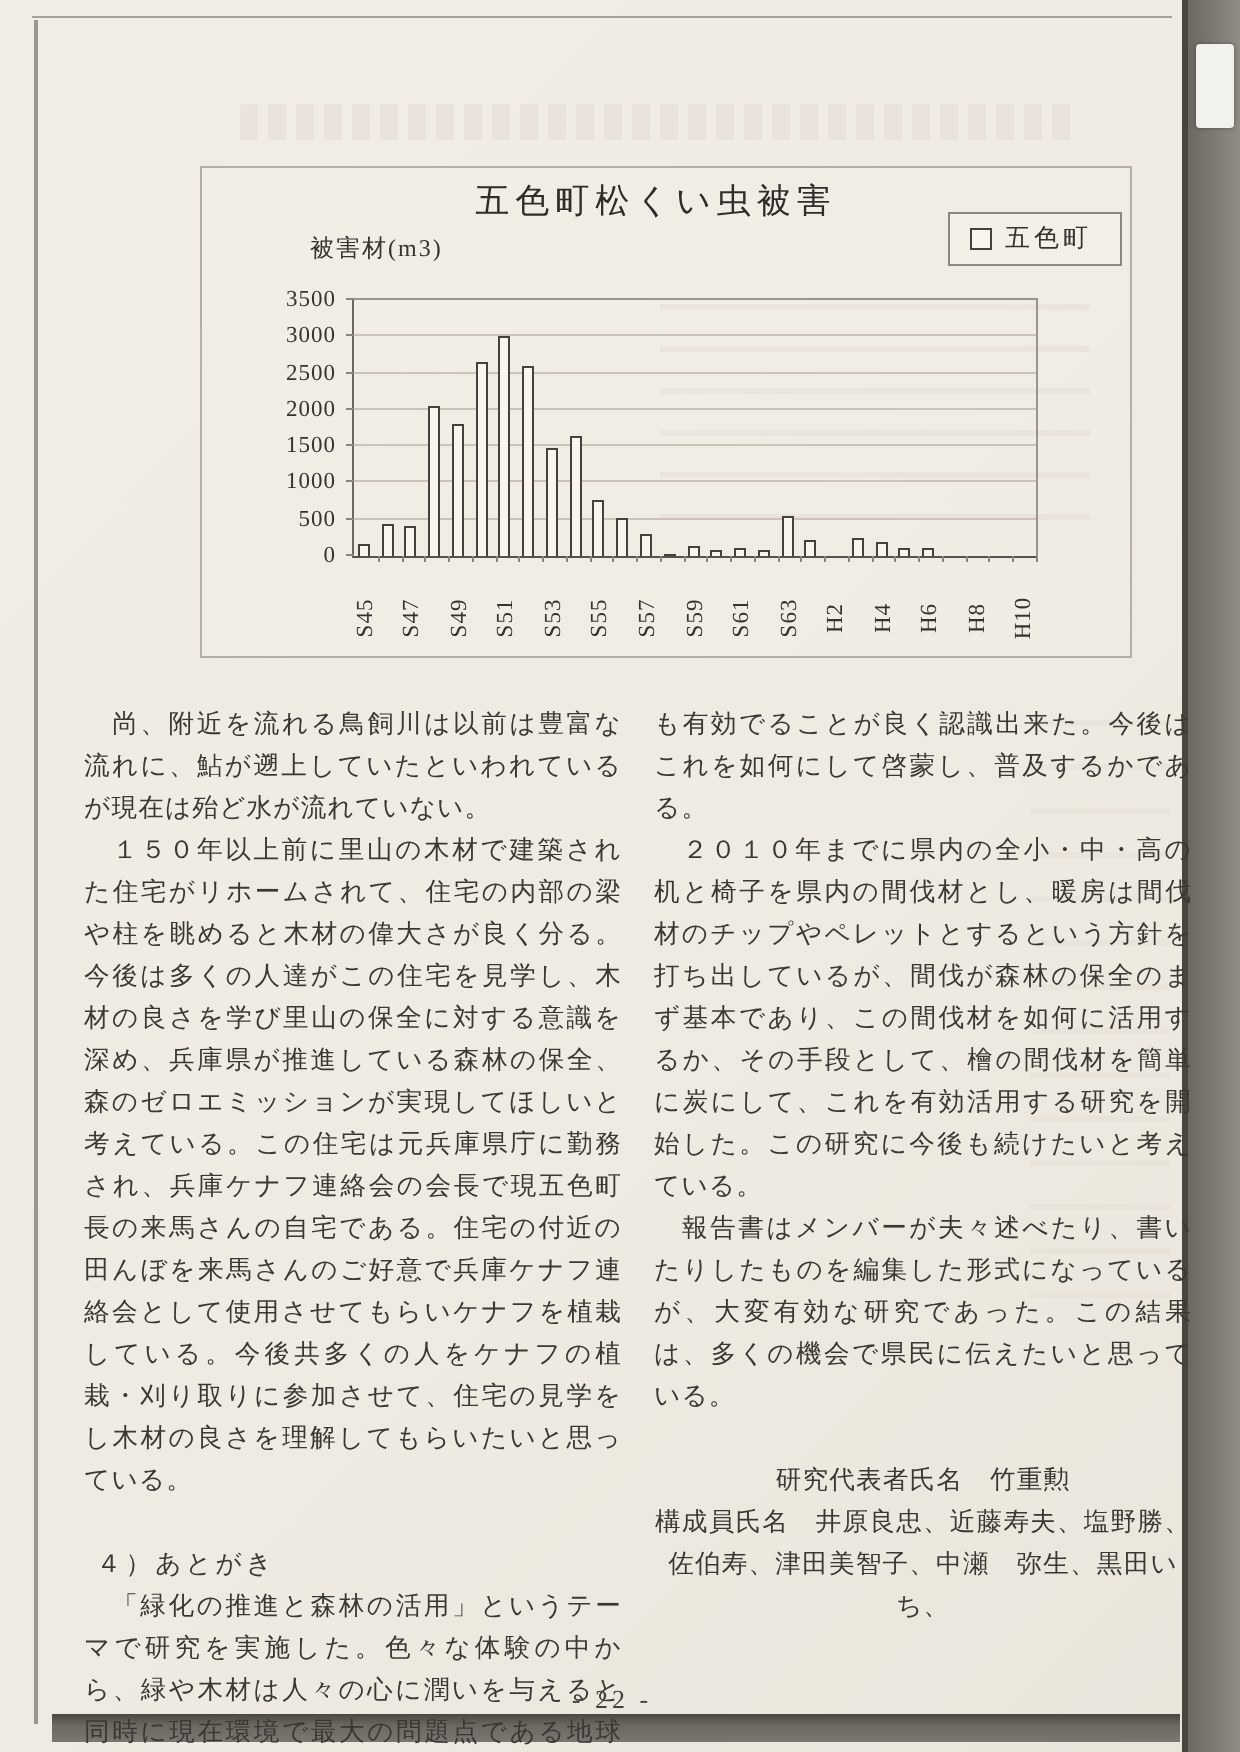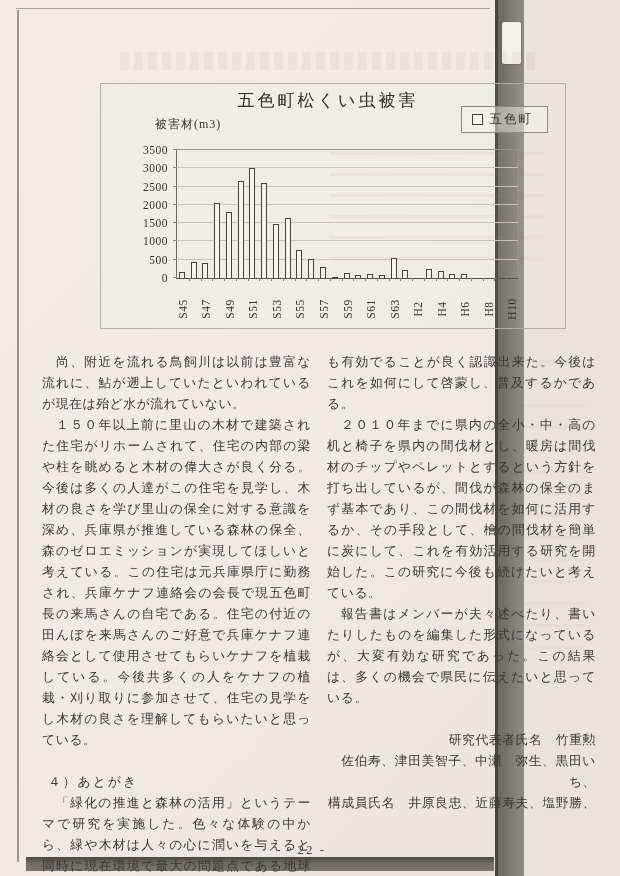--- a/index.html
+++ b/index.html
@@ -2,21 +2,21 @@
 <html><head>
 <meta charset="utf-8">
 <style>
   html,body{margin:0;padding:0;}
   body{
     width:620px;height:876px;overflow:hidden;
     font-family:"Liberation Serif","DejaVu Serif",serif;
     background:#e8e4db;
   }
   .page{
-    position:relative;width:524px;height:876px;
+    position:relative;width:620px;height:876px;
     background:linear-gradient(135deg,#f1ede5 0%,#efebe2 55%,#eae5db 100%);
     color:#3b3834;
   }
   
   .scan-top{position:absolute;left:16px;right:34px;top:8px;height:1px;background:#8d8882;opacity:.75;}
   .scan-left{position:absolute;left:17px;top:10px;bottom:14px;width:2px;background:#7d7972;opacity:.75;}
   .scan-right{position:absolute;top:0;right:0;width:26px;height:100%;
     background:linear-gradient(90deg,#6b6761,#908c86);border-left:3px solid #48453f;}
   .scan-tab{position:absolute;top:22px;right:3px;width:19px;height:42px;background:#f3f1ec;
     border-radius:2px;box-shadow:0 0 2px rgba(0,0,0,.35);}
@@ -28,21 +28,21 @@
   .ghost2{left:120px;top:52px;width:420px;height:18px;opacity:.5;
     background:repeating-linear-gradient(90deg,rgba(150,120,118,.16) 0 9px,transparent 9px 14px);}
   .ghost3{left:515px;top:360px;width:70px;height:300px;opacity:.4;
     background:repeating-linear-gradient(180deg,rgba(160,130,126,.12) 0 3px,transparent 3px 22px);}
   
   .chart{position:absolute;left:100px;top:83px;width:464px;height:244px;
     border:1px solid #b5aea4;background:rgba(255,255,255,.06);}
   .chart-title{position:absolute;left:0;right:10px;top:5px;text-align:center;
     font-size:17px;letter-spacing:3px;color:#2f2d29;}
   .y-title{position:absolute;left:11px;top:32px;font-size:12px;color:#35332f;letter-spacing:1px;margin-left:43px;}
-  .legend{position:absolute;right:17px;top:22px;border:1px solid #8d877d;
+  .legend{position:absolute;right:4px;top:22px;border:1px solid #8d877d;
     padding:4px 14px 4px 10px;display:flex;align-items:center;gap:7px;background:rgba(246,243,236,.45);}
   .legend-swatch{width:9px;height:9px;background:#f8f5ee;border:1px solid #45423c;}
   .legend-label{font-size:12.5px;letter-spacing:2px;color:#35332f;}
   .plot{position:absolute;left:75px;top:65px;width:341px;height:128px;
     border:1px solid #9a948a;border-left-color:#6b675f;border-bottom:1px solid #55524d;}
   .gridline{position:absolute;left:0;right:0;height:1px;background:#ccc2ba;}
   .ytick{position:absolute;right:calc(100% + 9px);transform:translateY(50%);
     font-size:11.5px;color:#35332f;letter-spacing:.5px;white-space:nowrap;}
   .ymark{position:absolute;right:100%;width:4px;height:1px;background:#8a847a;}
   .bar{position:absolute;bottom:0;width:6px;margin-left:-4px;background:#f8f5ee;
@@ -51,21 +51,21 @@
   .xlabel{position:absolute;top:calc(100% + 25px);transform:translate(-50%,0) rotate(-90deg);
     font-size:11.5px;color:#35332f;white-space:nowrap;letter-spacing:.5px;}
   .xmark{position:absolute;top:100%;width:1px;height:3px;background:#8a847a;}
   
   .columns{position:absolute;left:42px;top:352px;width:554px;display:flex;gap:16px;}
   .col{width:269px;font-size:12.8px;line-height:21px;letter-spacing:.6px;
     text-align:justify;color:#3b3834;}
   .blk-p{margin:0;}
   .blk-h{margin:0 0 0 6px;font-size:12.8px;font-weight:normal;letter-spacing:2px;}
   .blk-gap{height:21px;}
-  .blk-line{text-align:right;}
+  .blk-line{text-align:center;}
   
   .pageno{position:absolute;left:0;top:842px;width:612px;text-align:center;
     font-size:13px;letter-spacing:2px;color:#45423e;}
 </style>
 </head>
 <body>
 
 <div class="page">
 
   <div class="scan-top"></div>
@@ -186,19 +186,19 @@
         <div class="blk blk-gap"></div>
         <h3 class="blk blk-h">４）あとがき</h3>
         <div class="blk blk-p">　「緑化の推進と森林の活用」というテーマで研究を実施した。色々な体験の中から、緑や木材は人々の心に潤いを与えると同時に現在環境で最大の問題点である地球温暖化防止に</div>
       </div>
     <div class="col">
         <div class="blk blk-p">も有効でることが良く認識出来た。今後はこれを如何にして啓蒙し、普及するかである。</div>
         <div class="blk blk-p">　２０１０年までに県内の全小・中・高の机と椅子を県内の間伐材とし、暖房は間伐材のチップやペレットとするという方針を打ち出しているが、間伐が森林の保全のまず基本であり、この間伐材を如何に活用するか、その手段として、檜の間伐材を簡単に炭にして、これを有効活用する研究を開始した。この研究に今後も続けたいと考えている。</div>
         <div class="blk blk-p">　報告書はメンバーが夫々述べたり、書いたりしたものを編集した形式になっているが、大変有効な研究であった。この結果は、多くの機会で県民に伝えたいと思っている。</div>
         <div class="blk blk-gap"></div>
         <div class="blk blk-line">研究代表者氏名　竹重勲</div>
+        <div class="blk blk-line">構成員氏名　井原良忠、近藤寿夫、塩野勝、</div>
         <div class="blk blk-line">佐伯寿、津田美智子、中瀬　弥生、黒田いち、</div>
-        <div class="blk blk-line">構成員氏名　井原良忠、近藤寿夫、塩野勝、</div>
       </div>
   </div>
 
   <div class="pageno">- 22 -</div>
 </div>
 
 </body></html>

